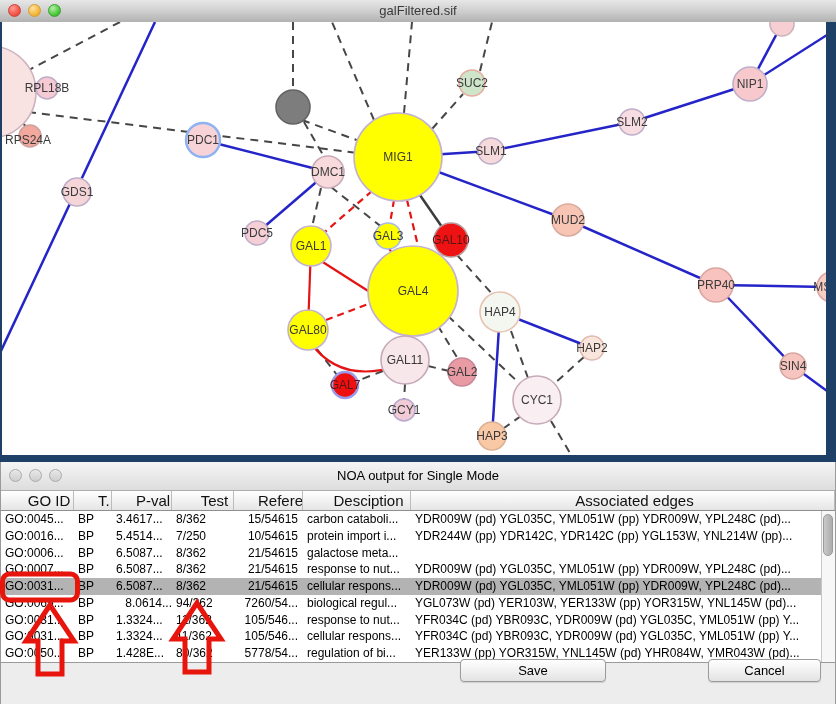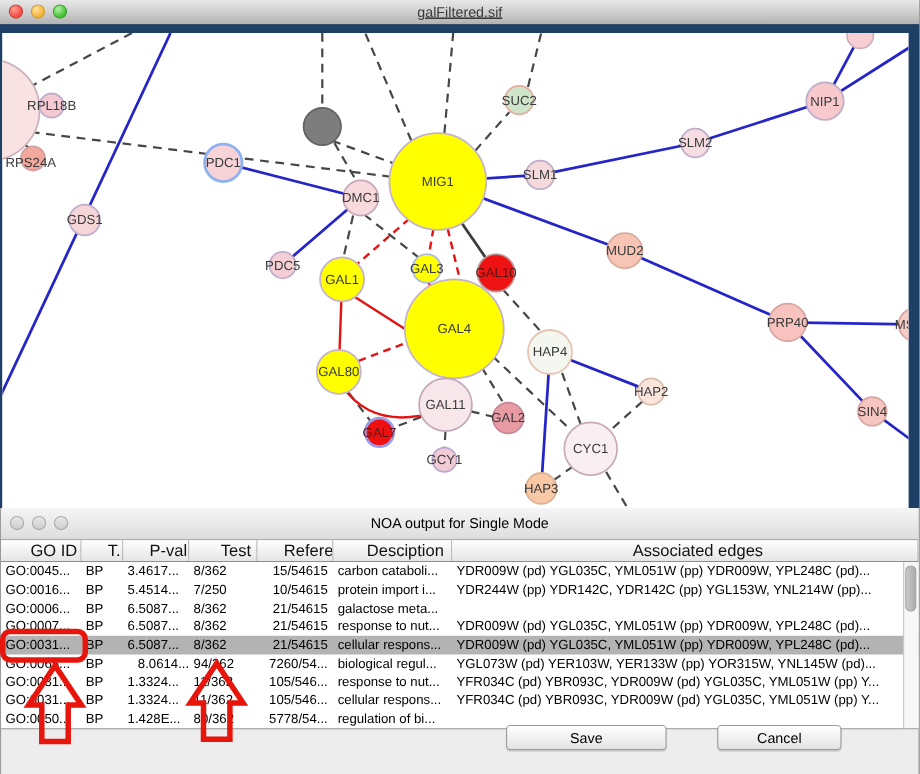--- a/index.html
+++ b/index.html
@@ -1,30 +1,30 @@
 <!DOCTYPE html>
 <html><head>
 <meta charset="utf-8">
 <style>
   html,body{margin:0;padding:0;background:#444;}
   .screen{position:relative;width:836px;height:704px;overflow:hidden;background:#ededed;
           font-family:"Liberation Sans",sans-serif;color:#000;}
   
-  .win-top{position:absolute;top:0;left:0;width:836px;height:564px;text-decoration:underline;}
+  .win-top{position:absolute;top:0;left:0;width:836px;height:564px;}
   .titlebar{position:relative;height:22px;background:linear-gradient(180deg,#e7e7e7 0%,#cfcfcf 50%,#b2b2b2 100%);
             border-bottom:1px solid #6f6f6f;}
   .lights{position:absolute;left:8px;top:4px;display:flex;gap:7px;}
   .light{width:13px;height:13px;border-radius:50%;display:inline-block;box-sizing:border-box;}
   .light.red{background:radial-gradient(circle at 35% 30%,#ff9d94,#f4544a 60%,#d8372e);border:1px solid #c94439;}
   .light.yellow{background:radial-gradient(circle at 35% 30%,#ffe2a0,#f6b73e 60%,#dd9c28);border:1px solid #cf9f33;}
   .light.green{background:radial-gradient(circle at 35% 30%,#b4f0a8,#4fc93f 60%,#2ea524);border:1px solid #3ba133;}
   .light.gray{background:linear-gradient(180deg,#e9e9e9,#cdcdcd);border:1px solid #aaaaaa;}
   .wtitle{text-align:center;font-size:13px;line-height:21px;color:#3a3a3a;}
   .net-frame{position:absolute;top:22px;left:0;width:836px;height:440px;background:#1f4066;}
-  .net-white{position:absolute;left:2px;top:8px;width:824px;height:433px;background:#ffffff;overflow:hidden;}
+  .net-white{position:absolute;left:2px;top:0;width:824px;height:433px;background:#ffffff;overflow:hidden;}
   
   .win-bottom{position:absolute;top:462px;left:0;width:836px;height:242px;background:#ededed;
               box-sizing:border-box;border-left:1px solid #9a9a9a;border-right:1px solid #9a9a9a;}
   .titlebar2{position:relative;height:28px;background:linear-gradient(180deg,#f5f5f5,#dddddd);
              border-bottom:1px solid #adadad;}
   .lights2{position:absolute;left:8px;top:7px;display:flex;gap:7px;}
   .wtitle2{text-align:center;font-size:13px;line-height:27px;}
   .thead{display:flex;height:20px;background:linear-gradient(180deg,#ffffff,#e5e5e5);
          border-bottom:1px solid #8f8f8f;box-sizing:border-box;}
   .th{box-sizing:border-box;border-right:1px solid #bcbcbc;font-size:15px;line-height:19px;
@@ -36,21 +36,21 @@
       padding-left:4px;}
   .td.right{text-align:right;padding-right:5px;padding-left:0;}
   .vscroll{position:absolute;right:0;top:0;width:14px;height:151px;background:#f7f7f7;
            border-left:1px solid #c6c6c6;box-sizing:border-box;}
   .vthumb{position:absolute;left:1px;top:3px;width:10px;height:42px;border-radius:6px;
           background:linear-gradient(90deg,#c9c9c9,#adadad);border:1px solid #9b9b9b;box-sizing:border-box;}
   .btn{position:absolute;height:23px;box-sizing:border-box;border:1px solid #9b9b9b;border-radius:4px;
        background:linear-gradient(180deg,#ffffff,#f1f1f1 50%,#e3e3e3);font-size:13px;text-align:center;
        line-height:21px;box-shadow:0 1px 1px rgba(0,0,0,0.12);}
   .btn-save{left:459px;top:197px;width:146px;}
-  .btn-cancel{left:651px;top:197px;width:113px;}
+  .btn-cancel{left:707px;top:197px;width:113px;}
   
   .annot{position:absolute;left:0;top:0;width:836px;height:704px;pointer-events:none;z-index:60;}
   .annot-shape{fill:none;stroke-width:5;stroke-linejoin:miter;}
   svg text{font-family:"Liberation Sans","DejaVu Sans",sans-serif;}
 </style>
 </head>
 <body>
 
 <div class="screen">
 
@@ -331,20 +331,21 @@
           <div class="td" style="width: 108px; flex: 0 0 108px;">cellular respons...</div>
           <div class="td" style="flex: 1 1 auto;">YFR034C (pd) YBR093C, YDR009W (pd) YGL035C, YML051W (pp) Y...</div>
         </div>
         <div class="tr">
           <div class="td" style="width: 73px; flex: 0 0 73px;">GO:0050...</div>
           <div class="td" style="width: 38px; flex: 0 0 38px;">BP</div>
           <div class="td" style="width: 60px; flex: 0 0 60px;">1.428E...</div>
           <div class="td" style="width: 62px; flex: 0 0 62px;">80/362</div>
           <div class="td right" style="width: 69px; flex: 0 0 69px;">5778/54...</div>
           <div class="td" style="width: 108px; flex: 0 0 108px;">regulation of bi...</div>
+          <div class="td" style="flex: 1 1 auto;">YER133W (pp) YOR315W, YNL145W (pd) YHR084W, YMR043W (pd)...</div>
         </div>
         <div class="vscroll">
         <div class="vthumb"></div>
       </div>
     </div>
     <div class="btn btn-save">Save</div>
     <div class="btn btn-cancel">Cancel</div>
   </section>
 
   <svg class="annot" viewBox="0 0 836 704">

